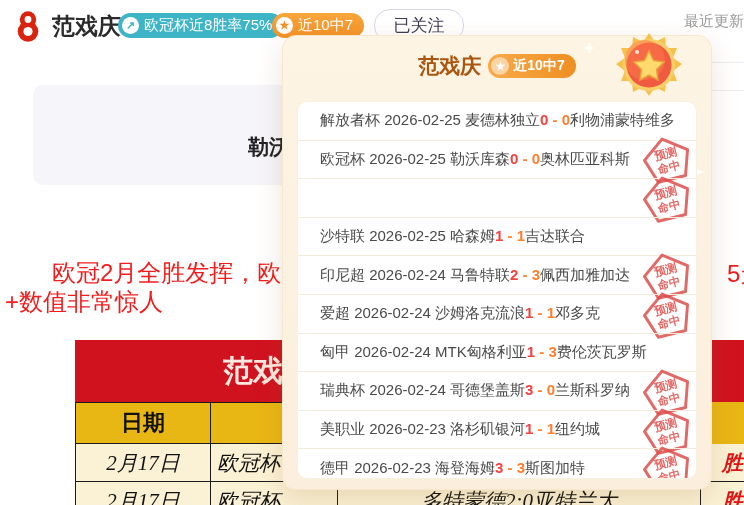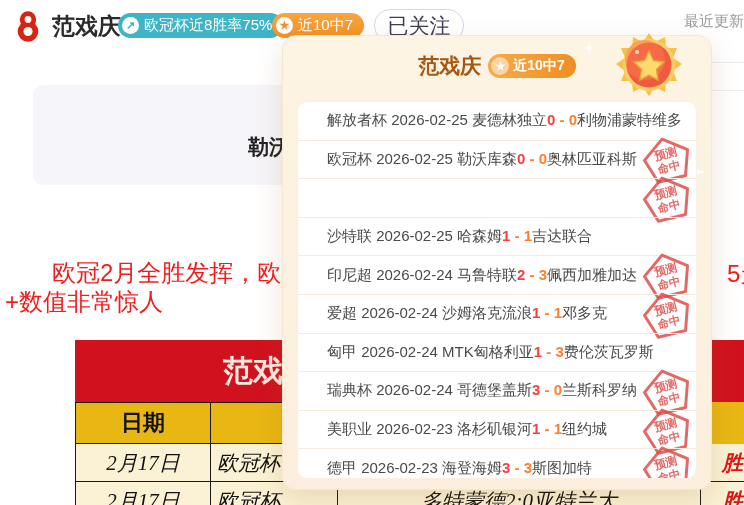--- a/index.html
+++ b/index.html
@@ -11,21 +11,21 @@
   .page-title{left:52px;top:11px;font-size:23px;font-weight:bold;color:#2b2b2b;}
   .pill{height:25px;border-radius:13px;display:flex;align-items:center;gap:5px;
         padding:0 11px 0 4px;color:#fff;font-size:15px;white-space:nowrap;}
   .pill .ic{width:17px;height:17px;border-radius:50%;background:#fff;display:flex;
         align-items:center;justify-content:center;font-size:11px;font-weight:bold;flex:0 0 17px;}
   .pill-teal{left:118px;top:13px;background:#3eb5c7;}
   .pill-teal .ic{color:#3eb5c7;}
   .pill-orange{left:272px;top:13px;background:linear-gradient(180deg,#f9a63c,#f39126);}
   .pill-orange .ic{color:#f39126;}
   .follow-btn{left:374px;top:9px;width:88px;height:31px;border-radius:16px;border:1px solid #d8d5e8;
-        background:#fff;color:#3d3d52;font-size:21px;display:flex;align-items:center;justify-content:center;cursor:pointer;}
+        background:#fff;color:#3d3d52;font-size:17px;display:flex;align-items:center;justify-content:center;cursor:pointer;}
   .updated{left:684px;top:12px;color:#9b9b9b;font-size:15px;white-space:nowrap;}
 
   
   .gray-panel{left:33px;top:85px;width:382px;height:100px;background:#f6f5fa;border-radius:10px;}
   .panel-text{left:248px;top:133px;font-size:21px;font-weight:bold;color:#222;white-space:nowrap;}
   .faint-line{height:1px;background:#ececf2;width:32px;left:712px;}
   .red-text{color:#f21c1c;font-size:24px;white-space:nowrap;}
   .rt1{left:52px;top:257px;}
   .rt1r{left:727px;top:258px;}
   .rt2{left:5px;top:286px;}
@@ -55,21 +55,21 @@
          justify-content:center;gap:7px;}
   .popup-title{color:#a9560f;font-size:21px;font-weight:bold;}
   .popup-badge{height:24px;border-radius:12px;background:linear-gradient(90deg,#f8ab4a,#ef8e22);
          display:flex;align-items:center;gap:4px;padding:0 11px 0 3px;color:#fff;font-size:14px;font-weight:bold;}
   .popup-badge .ic{width:18px;height:18px;border-radius:50%;background:rgba(255,255,255,.5);
          display:flex;align-items:center;justify-content:center;color:#fff;font-size:11px;}
   .medal{position:absolute;left:328px;top:-6px;}
   .spark{position:absolute;color:#fff;opacity:.95;}
   .card{position:absolute;left:14px;top:65px;width:400px;height:378px;background:#fff;
         border-radius:10px;border:1px solid #f7f0e3;box-sizing:border-box;overflow:hidden;}
-  .m-row{position:relative;height:37.6px;display:flex;align-items:center;padding-left:29px;
+  .m-row{position:relative;height:37.6px;display:flex;align-items:center;padding-left:22px;
         font-size:15px;color:#4a4a4a;white-space:nowrap;}
   .m-row + .m-row{border-top:1px solid #f3ecdc;}
   .hs{color:#f5413d;font-weight:bold;}
   .as{color:#ff7e2c;font-weight:bold;}
   .stamp{position:absolute;right:4px;top:50%;transform:translateY(-50%) rotate(-14deg);opacity:.85;}
 </style>
 </head>
 <body>
 
 <svg class="abs" style="left:14px;top:10px" width="28" height="32" viewBox="0 0 28 32">

